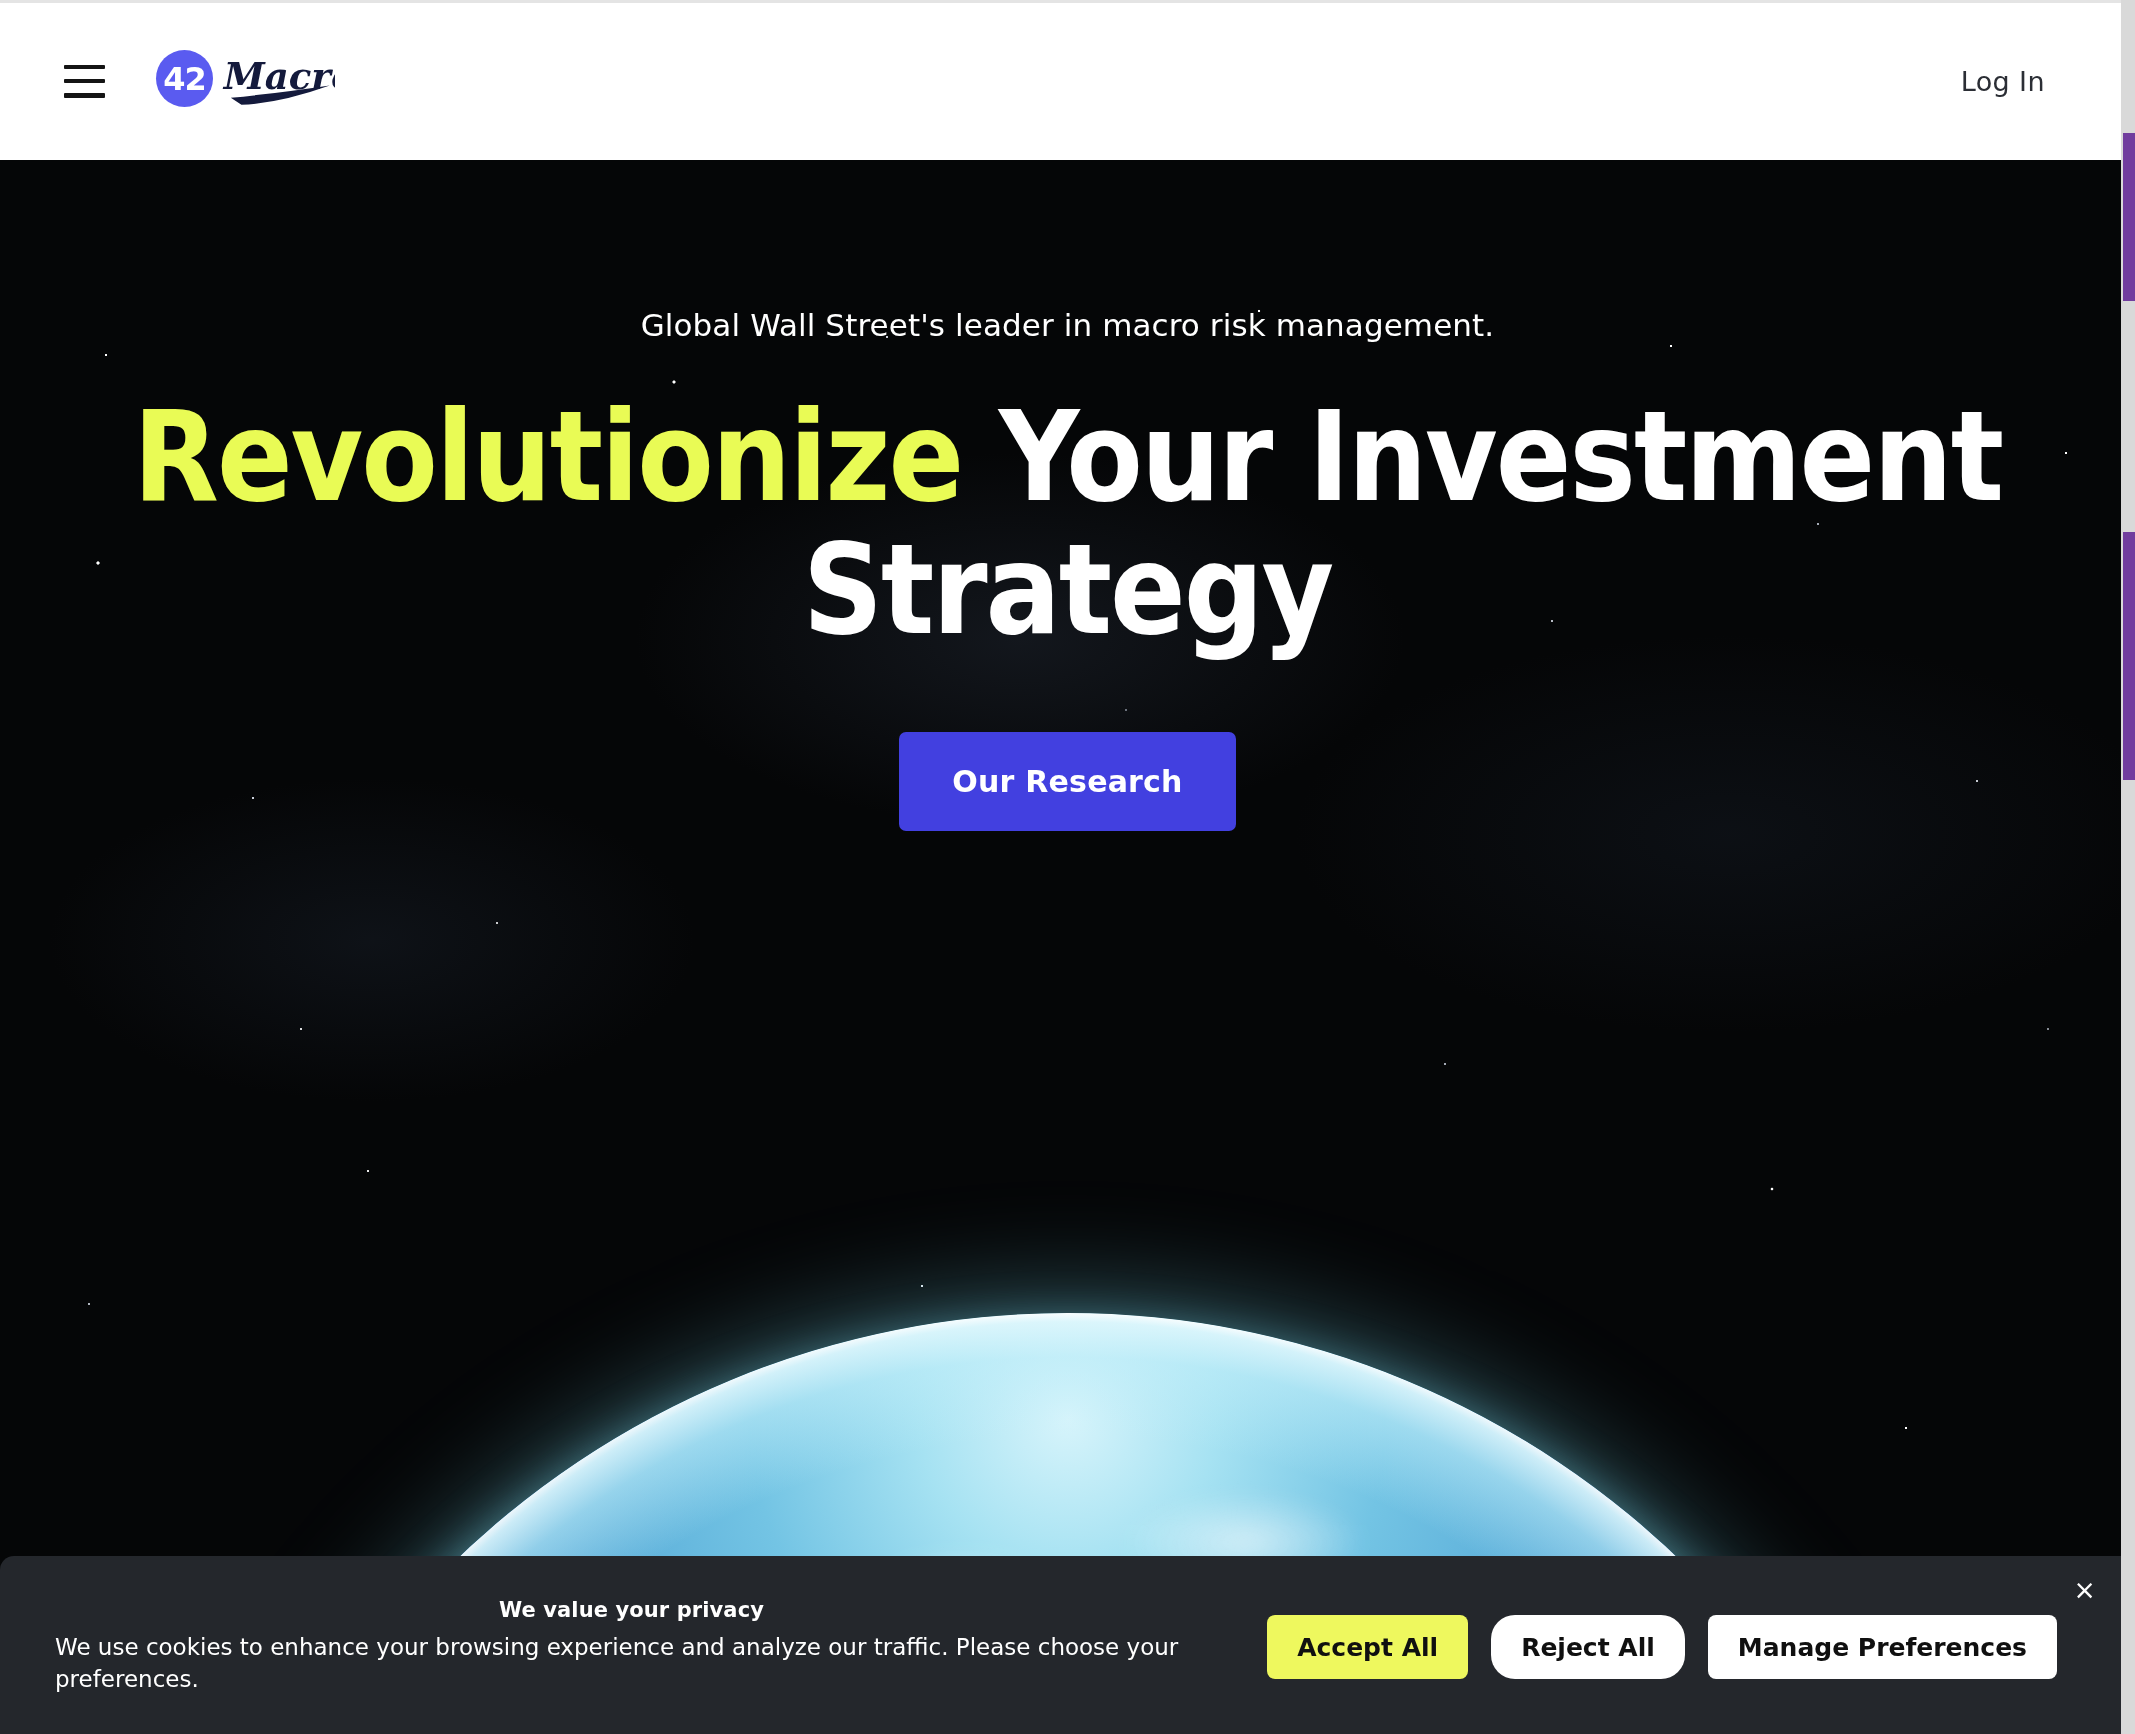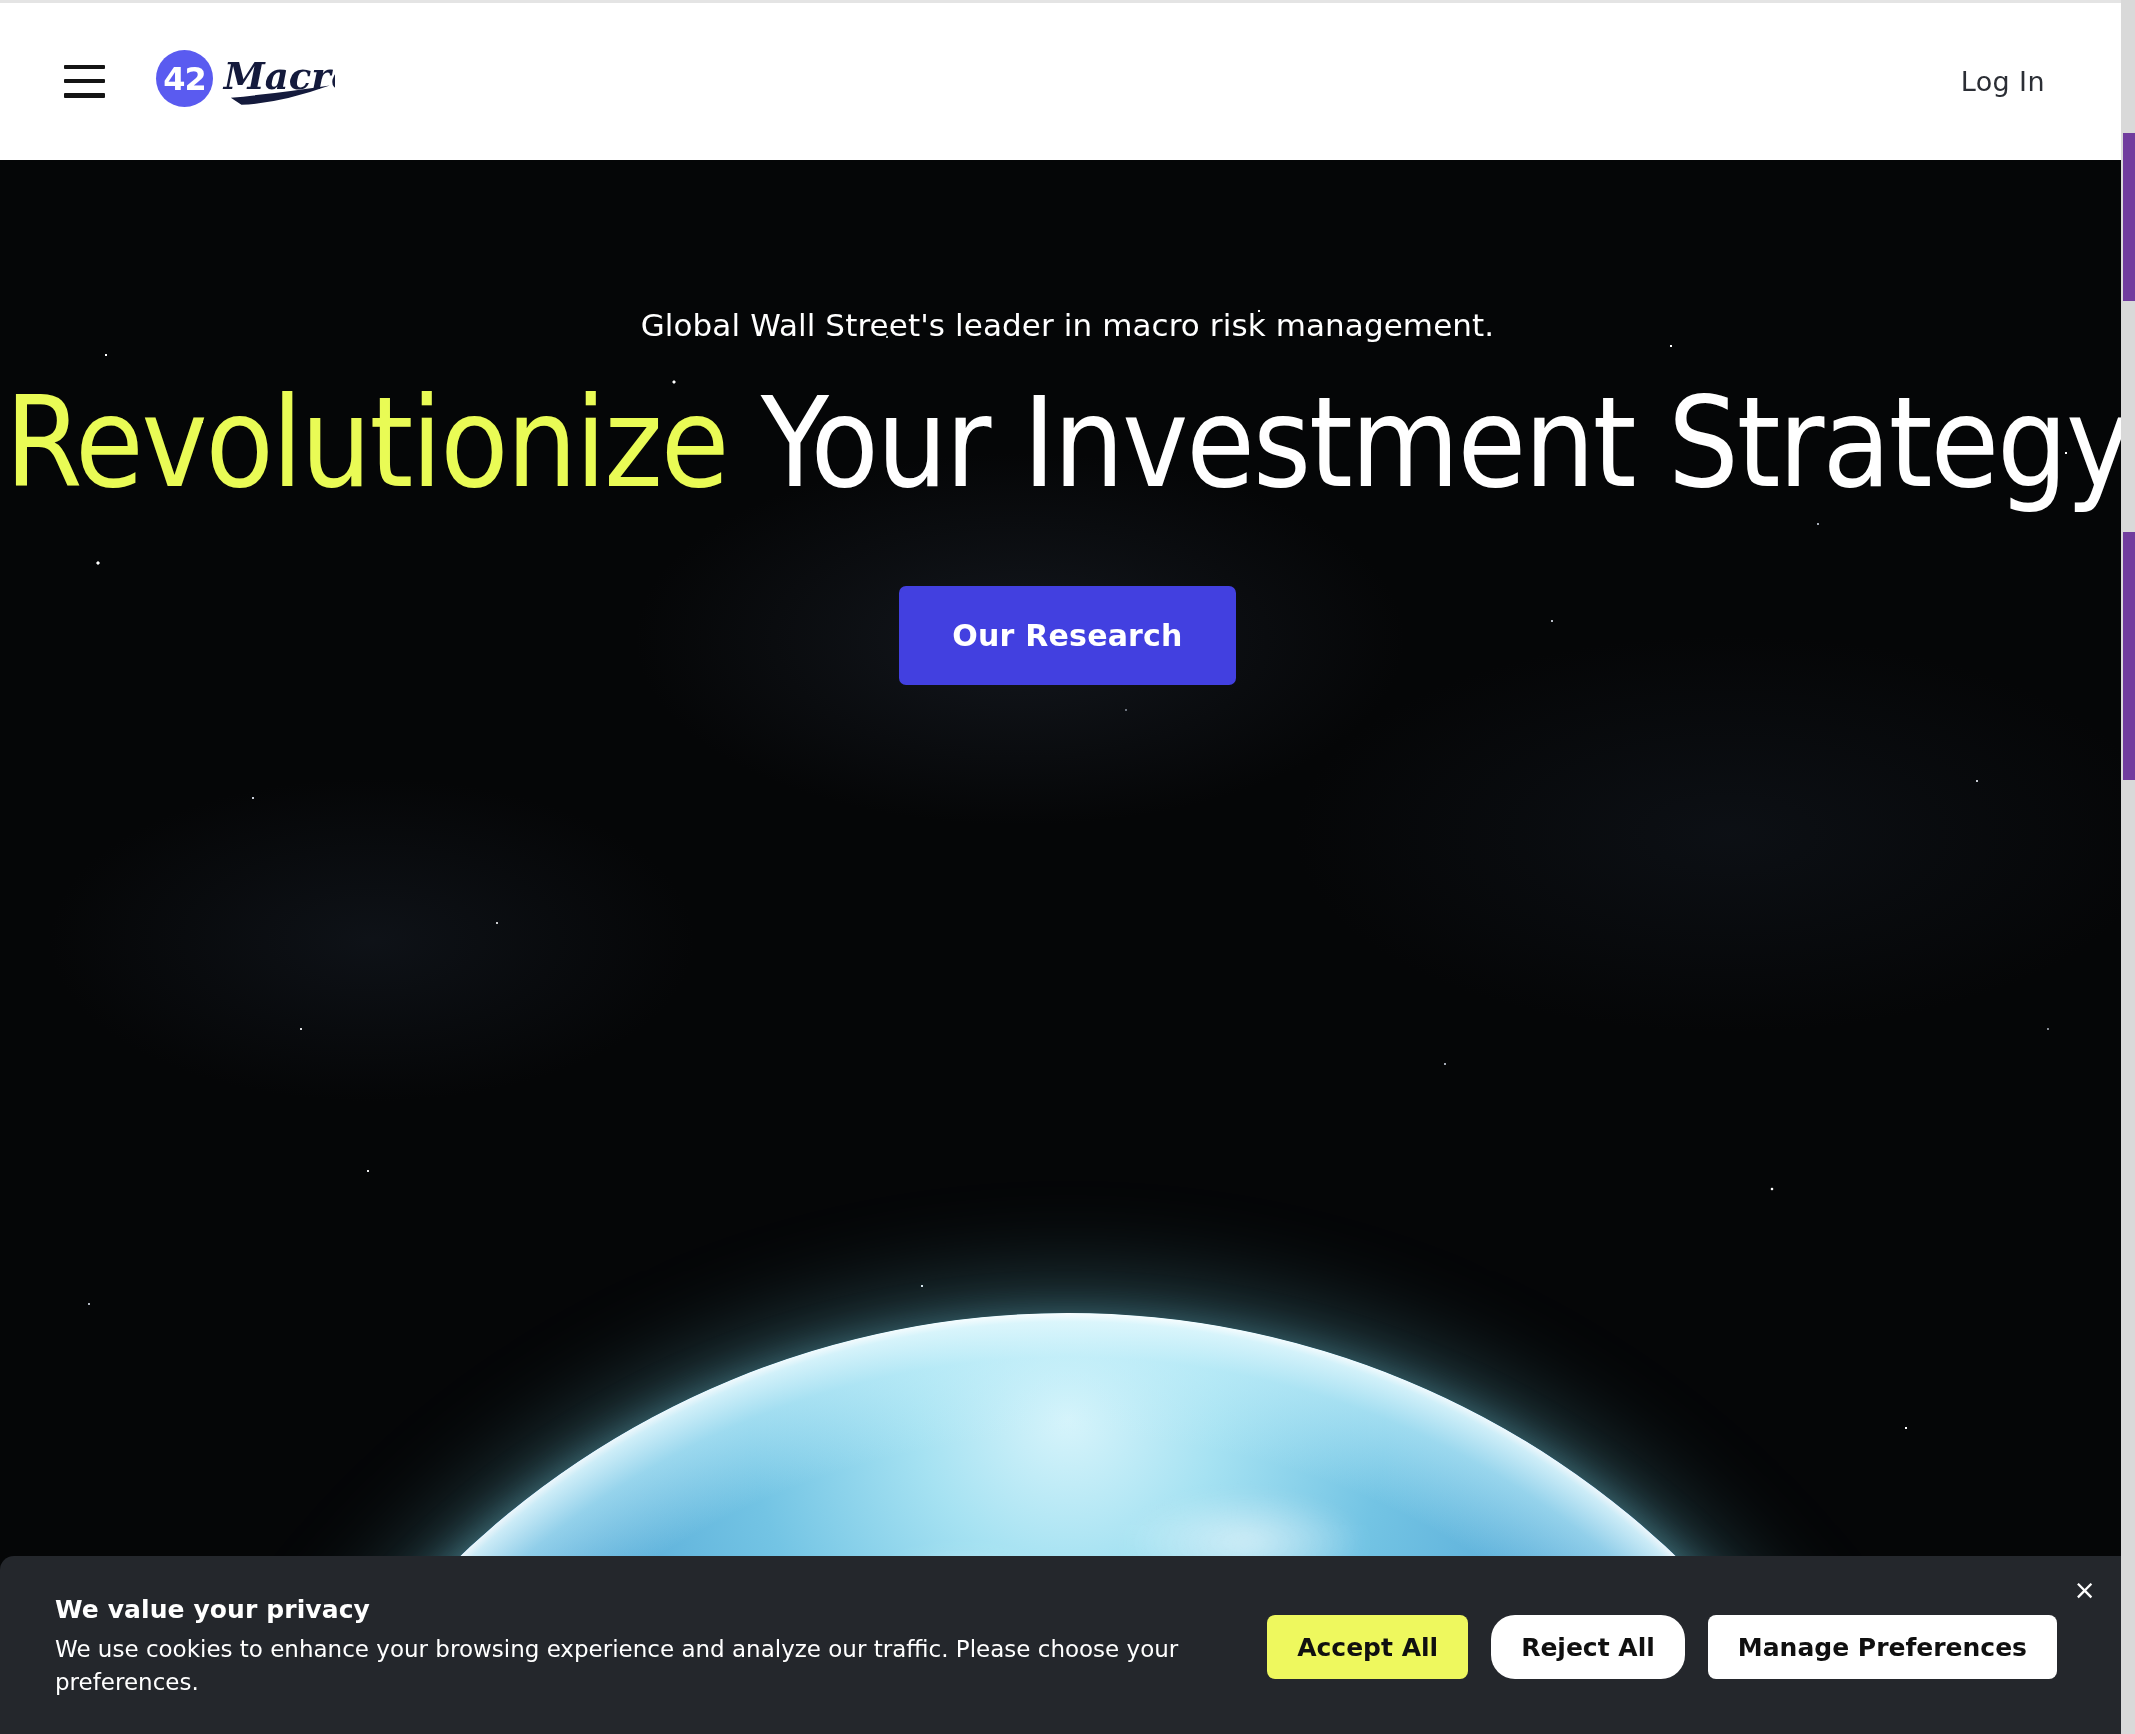--- a/index.html
+++ b/index.html
@@ -274,26 +274,26 @@
   #hero-tagline {
     margin: 0;
     padding-top: 147px;
     color: #ffffff;
     font-size: 31px;
     font-weight: 400;
     letter-spacing: 0.1px;
     font-family: "DejaVu Sans", sans-serif;
   }
   #hero-headline {
-    margin: 0;
+    margin: 14px;
     padding-top: 34px;
     color: #ffffff;
     font-size: 124px;
     line-height: 1.07;
-    font-weight: 400;
+    font-weight: 700;
     letter-spacing: -2px;
     font-family: "DejaVu Sans Condensed", "DejaVu Sans", sans-serif;
     font-stretch: condensed;
   }
   #headline-accent { color: #e9fb55; }
 
   #cta-row {
     margin-top: 76px;
     display: flex;
     justify-content: center;
@@ -326,24 +326,25 @@
     padding: 34px 64px 30px 55px;
     display: flex;
     align-items: center;
     justify-content: space-between;
     gap: 35px;
     z-index: 50;
   }
   #cookie-text { color: #ffffff; max-width: 1153px; }
   #cookie-title {
     margin: 0 0 8.9px 0;
-    font-size: 25px;
+    font-size: 21px;
     font-weight: 700;
     letter-spacing: 0.1px;
     font-family: "DejaVu Sans", sans-serif;
+    text-align: center;
   }
   #cookie-body {
     margin: 0;
     font-size: 23px;
     line-height: 1.42;
     font-weight: 400;
     font-family: "DejaVu Sans", sans-serif;
   }
   #cookie-actions {
     display: flex;

